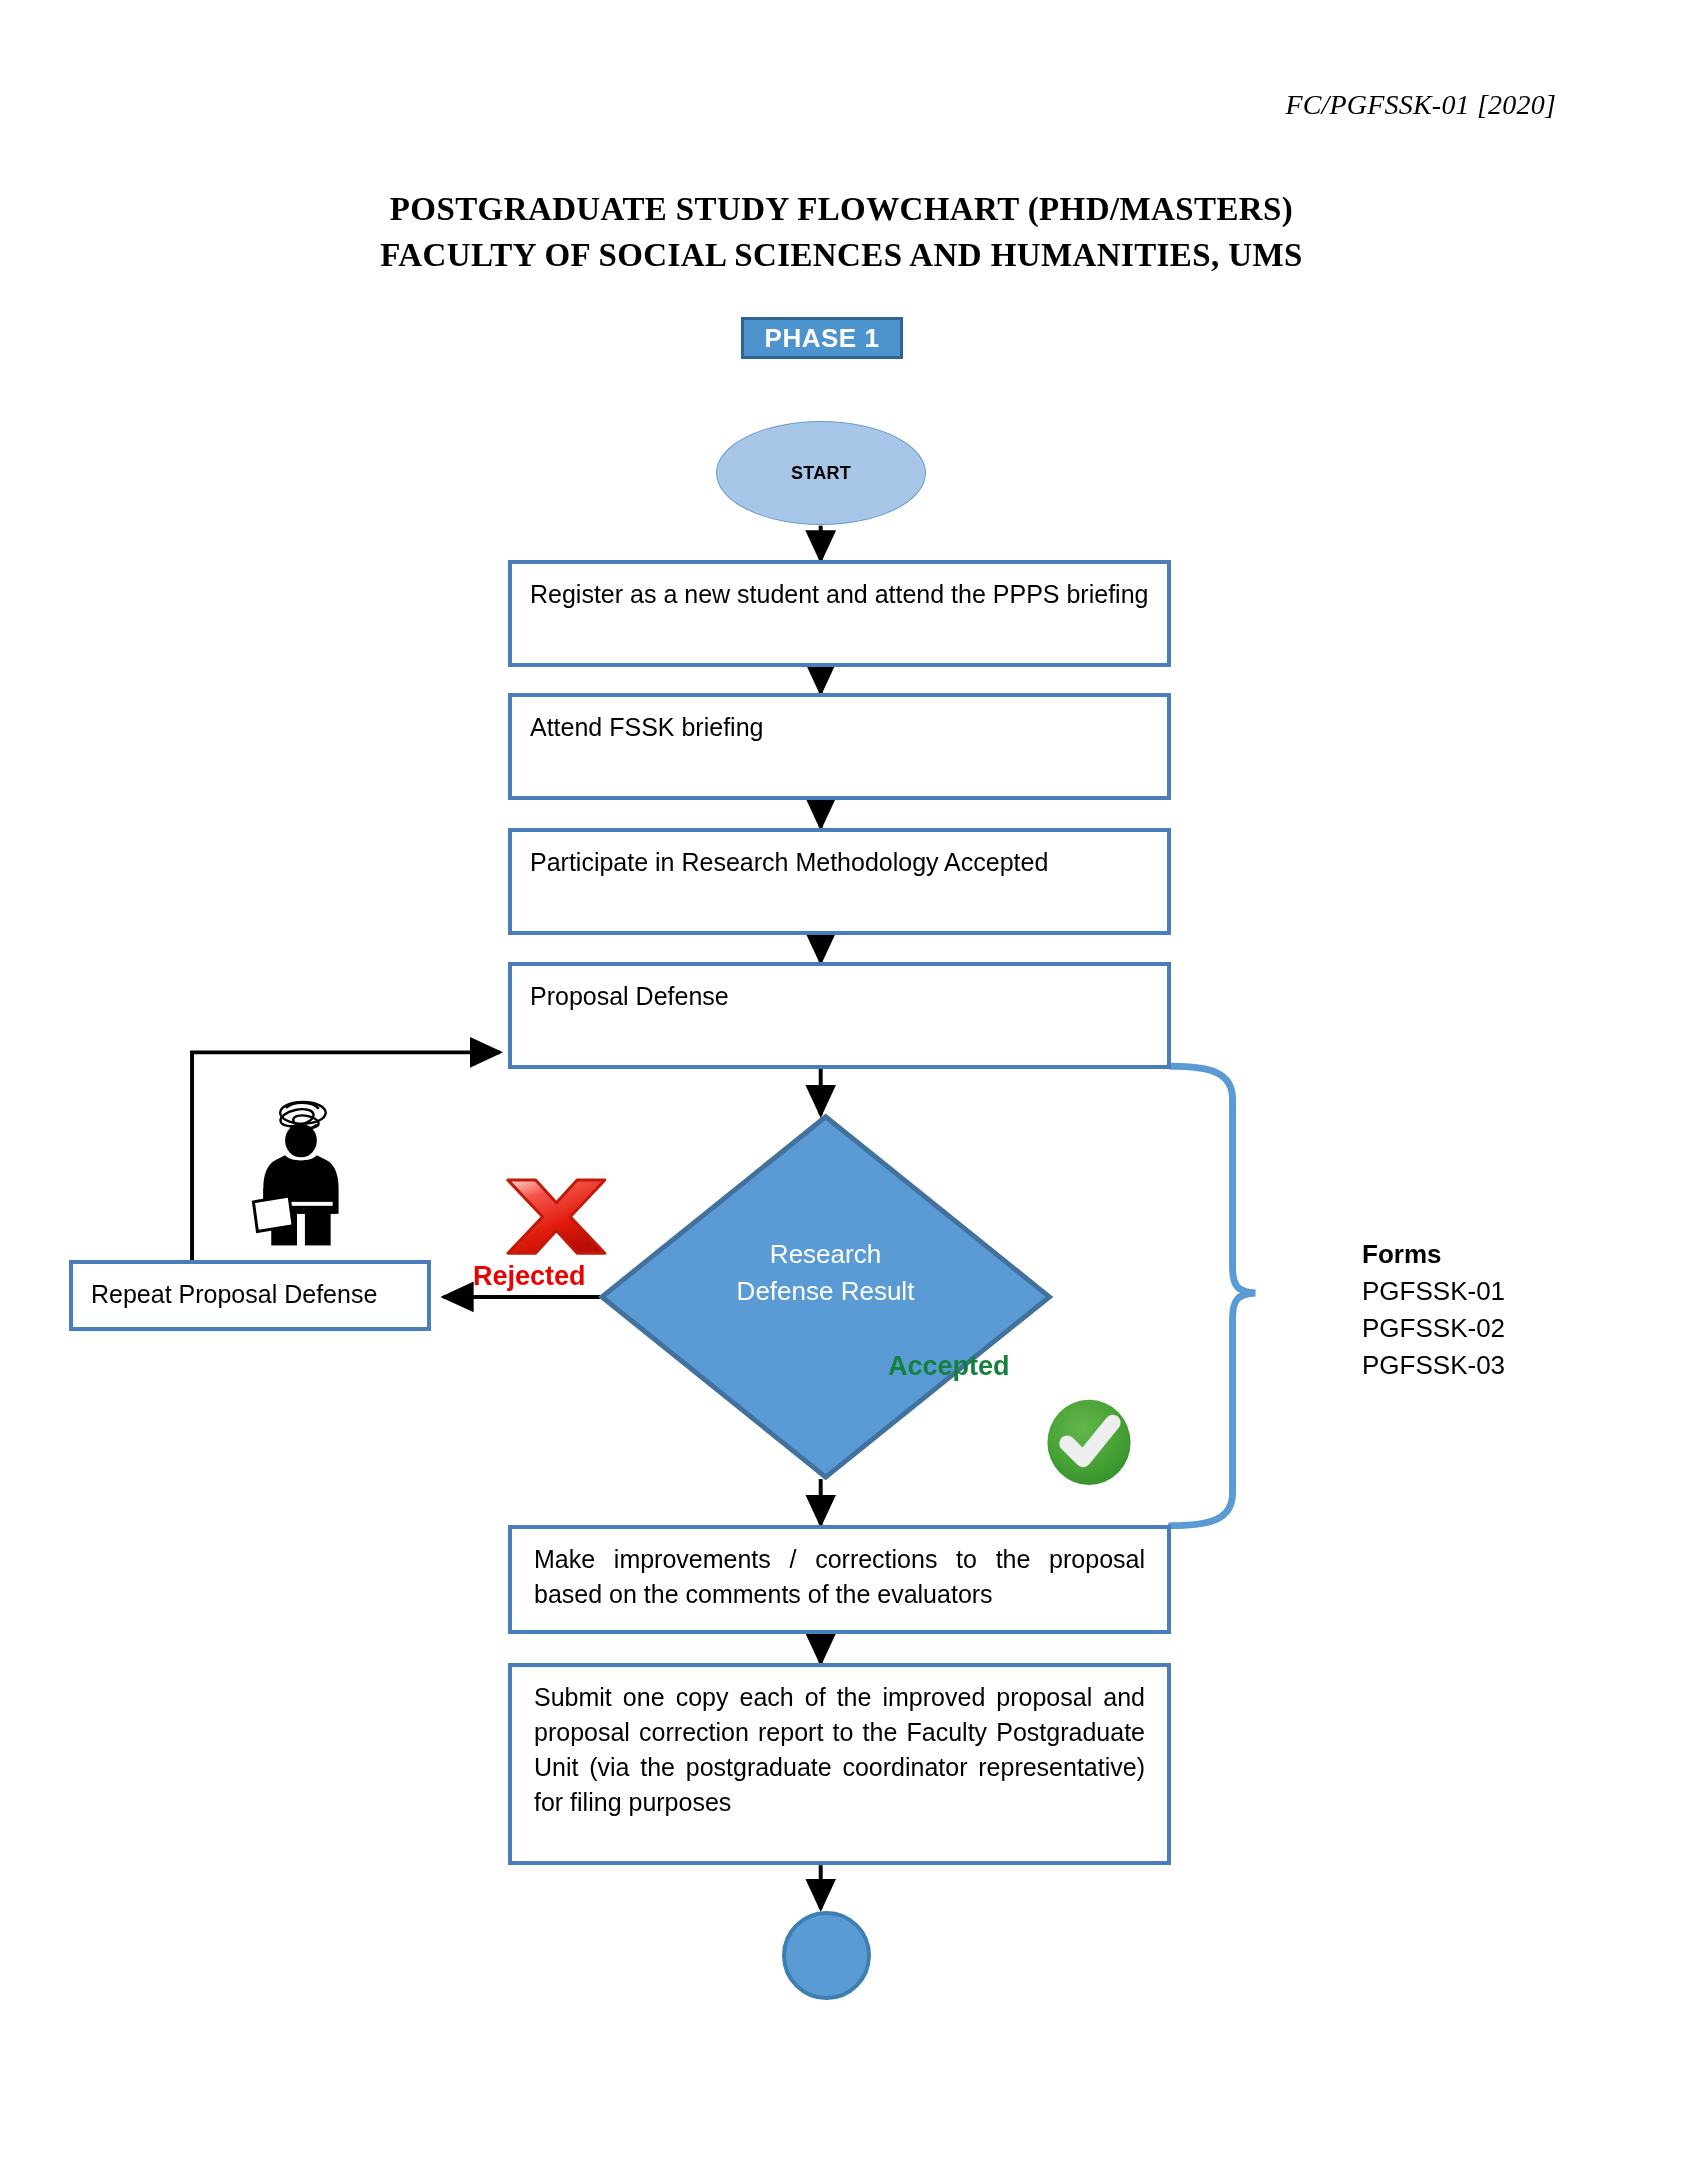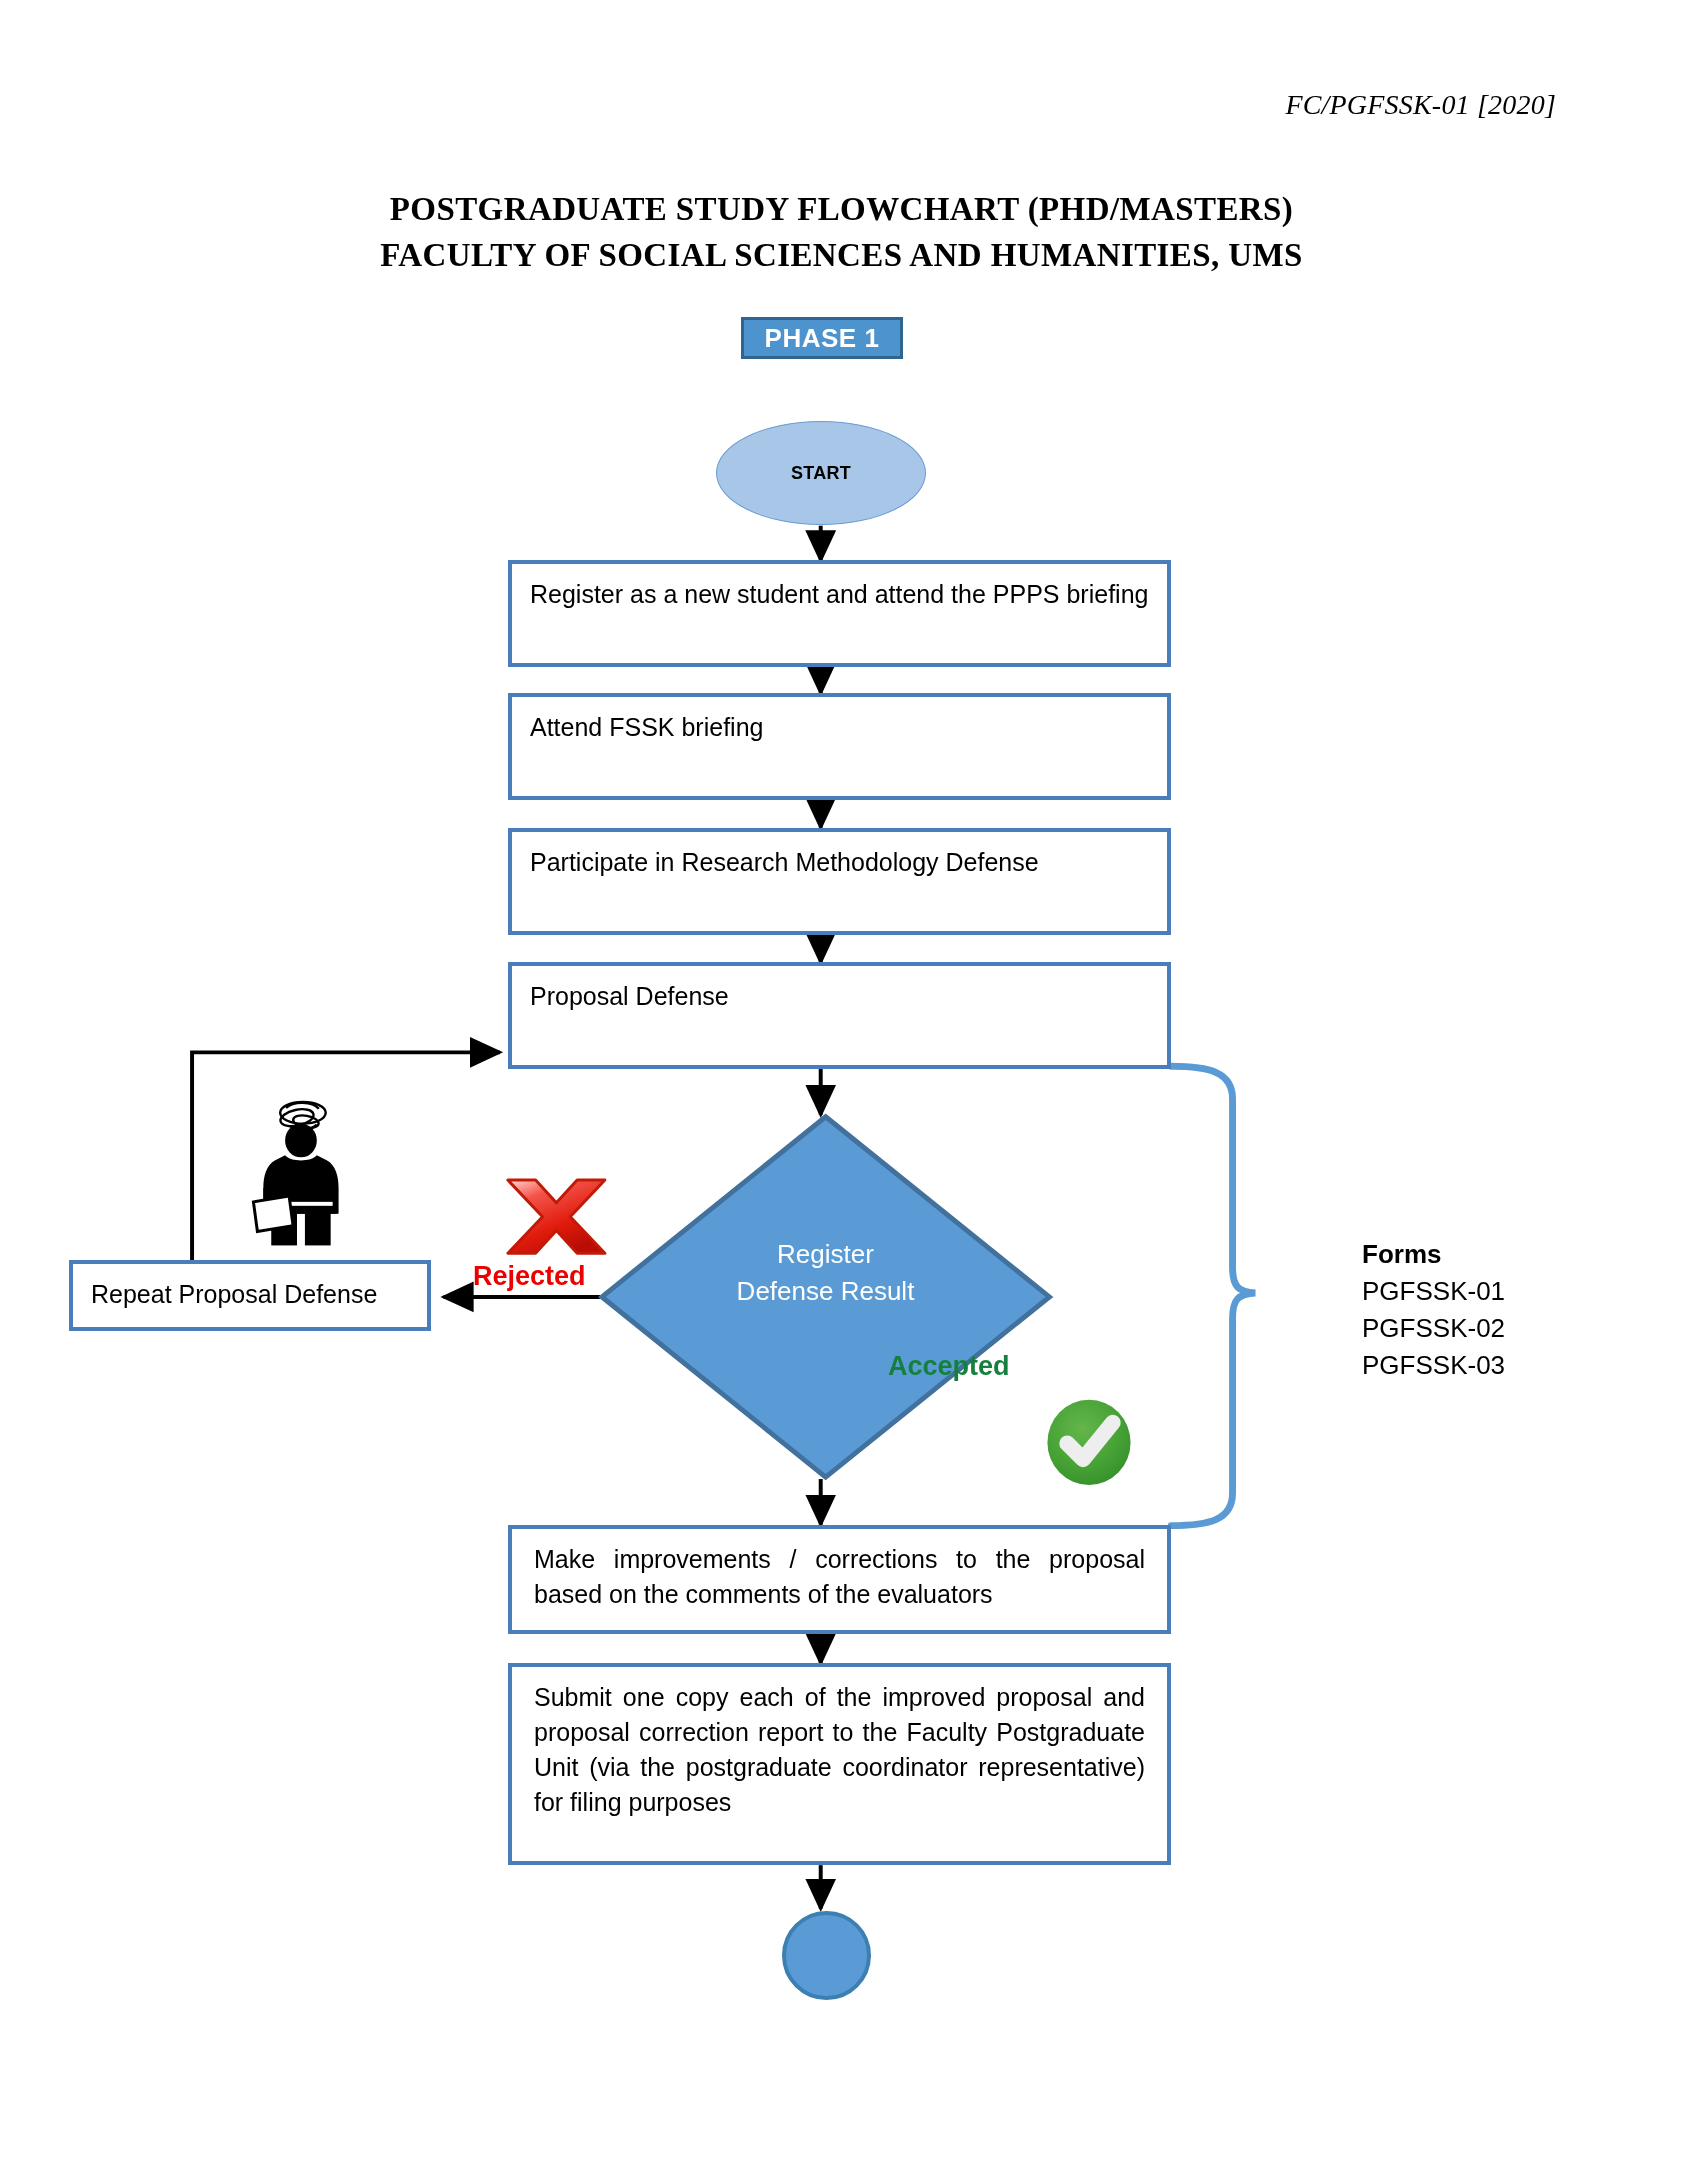--- a/index.html
+++ b/index.html
@@ -280,30 +280,30 @@
 
   <div class="abs pbox" style="left:508px; top:560px; width:663px; height:107px;">
     <div class="ptext">Register as a new student and attend the PPPS briefing</div>
   </div>
 
   <div class="abs pbox" style="left:508px; top:693px; width:663px; height:107px;">
     <div class="ptext">Attend FSSK briefing</div>
   </div>
 
   <div class="abs pbox" style="left:508px; top:828px; width:663px; height:107px;">
-    <div class="ptext">Participate in Research Methodology Defense</div>
+    <div class="ptext">Participate in Research Methodology Accepted</div>
   </div>
 
   <div class="abs pbox" style="left:508px; top:962px; width:663px; height:107px;">
     <div class="ptext">Proposal Defense</div>
   </div>
 
   <div class="abs" id="decision-diamond">
     <div class="dlabel">
-      <div>Register</div>
+      <div>Research</div>
       <div>Defense Result</div>
     </div>
   </div>
 
   <div class="abs pbox" style="left:69px; top:1260px; width:362px; height:71px;">
     <div class="ptext">Repeat Proposal Defense</div>
   </div>
 
   <div class="abs" id="rejected-label">Rejected</div>
   <div class="abs" id="accepted-label">Accepted</div>

